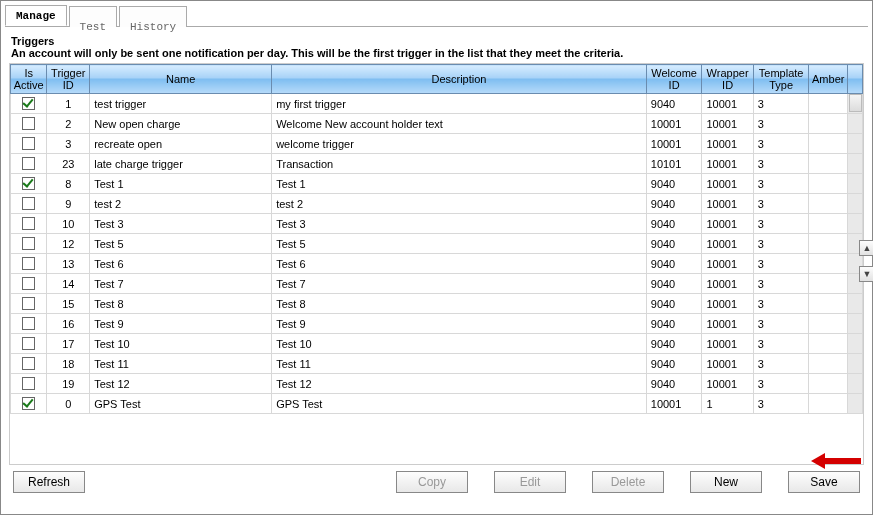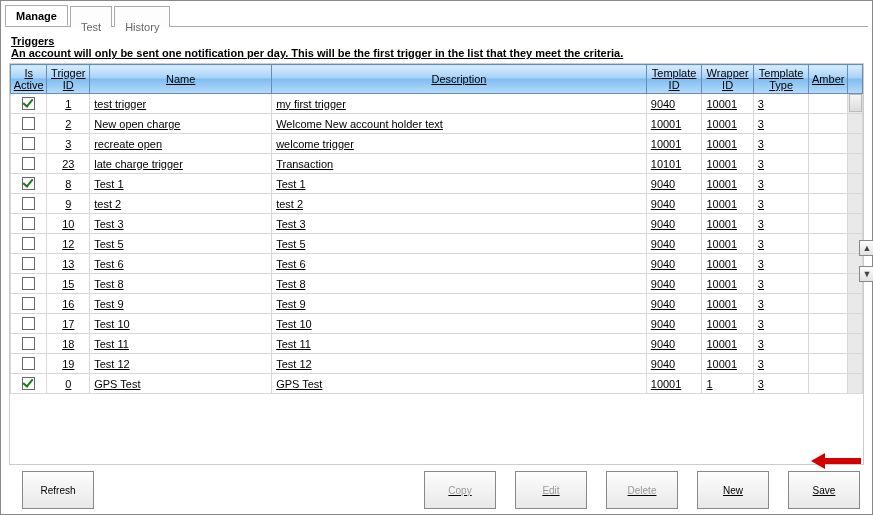--- a/index.html
+++ b/index.html
@@ -21,32 +21,32 @@
   .tab {
     padding: 14px 10px 2px 10px;
     border: 1px solid #aaa;
     border-bottom: none;
     margin-right: 2px;
     background: #fdfdfd;
     cursor: pointer;
     position: relative;
     top: 1px;
     color: #666;
+    font-family: Liberation Mono, monospace;
   }
   .tab.active {
     font-weight: bold;
     background: #fff;
     color: #000;
     top: 0px;
     padding-top: 4px;
     border-bottom: 1px solid #fff;
   }
   .content {
     padding: 4px 4px 0 4px;
-    text-decoration: underline;
   }
   .section-title {
     font-weight: bold;
     padding: 4px 2px 0 2px;
   }
   .section-sub {
     font-weight: bold;
     padding: 0 2px 4px 2px;
   }
   .table-wrap {
@@ -105,30 +105,29 @@
     width: 4px; height: 8px;
     border: solid #1a7a1a;
     border-width: 0 2px 2px 0;
     transform: rotate(40deg);
   }
   .footer {
     display: flex;
     justify-content: space-between;
     padding: 6px 4px 0 4px;
   }
-  .footer .right { display: flex; gap: 10px; }
+  .footer .right { display: flex; gap: 26px; }
   button.btn {
     min-width: 72px;
-    height: 38px;
+    height: 22px;
     border: 1px solid #888;
     background: linear-gradient(#fdfdfd,#e8e8e8);
     font-family: inherit;
-    font-size: 10px;
+    font-size: 12px;
     cursor: pointer;
-    margin-left: 9px;
   }
   button.btn:disabled {
     color: #999;
     cursor: default;
   }
   .arrow {
     position: absolute;
     right: 12px;
     bottom: 46px;
     width: 50px; height: 16px;
@@ -171,21 +170,21 @@
   <div class="section-sub">An account will only be sent one notification per day.   This will be the first trigger in the list that they meet the criteria.</div>
 
   <div class="table-wrap">
     <table>
       <thead>
         <tr>
           <th class="col-active">Is Active</th>
           <th class="col-id">Trigger ID</th>
           <th class="col-name">Name</th>
           <th class="col-desc">Description</th>
-          <th class="col-tmpl">Template ID</th>
+          <th class="col-tmpl">Welcome ID</th>
           <th class="col-wrap">Wrapper ID</th>
           <th class="col-type">Template Type</th>
           <th class="col-err">Amber</th>
           <th class="col-scroll"></th>
         </tr>
       </thead>
       <tbody id="tbody">
           <tr>
             <td class="col-active"><span class="chk checked"></span></td>
             <td class="col-id">1</td>
@@ -272,20 +271,31 @@
             <td class="col-wrap">10001</td>
             <td class="col-type">3</td>
             <td class="col-err"></td>
             <td class="scrollbar-cell"></td>
           </tr>
           <tr>
             <td class="col-active"><span class="chk"></span></td>
             <td class="col-id">13</td>
             <td class="col-name">Test 6</td>
             <td class="col-desc">Test 6</td>
+            <td class="col-tmpl">9040</td>
+            <td class="col-wrap">10001</td>
+            <td class="col-type">3</td>
+            <td class="col-err"></td>
+            <td class="scrollbar-cell"></td>
+          </tr>
+          <tr>
+            <td class="col-active"><span class="chk"></span></td>
+            <td class="col-id">14</td>
+            <td class="col-name">Test 7</td>
+            <td class="col-desc">Test 7</td>
             <td class="col-tmpl">9040</td>
             <td class="col-wrap">10001</td>
             <td class="col-type">3</td>
             <td class="col-err"></td>
             <td class="scrollbar-cell"></td>
           </tr>
           <tr>
             <td class="col-active"><span class="chk"></span></td>
             <td class="col-id">15</td>
             <td class="col-name">Test 8</td>

